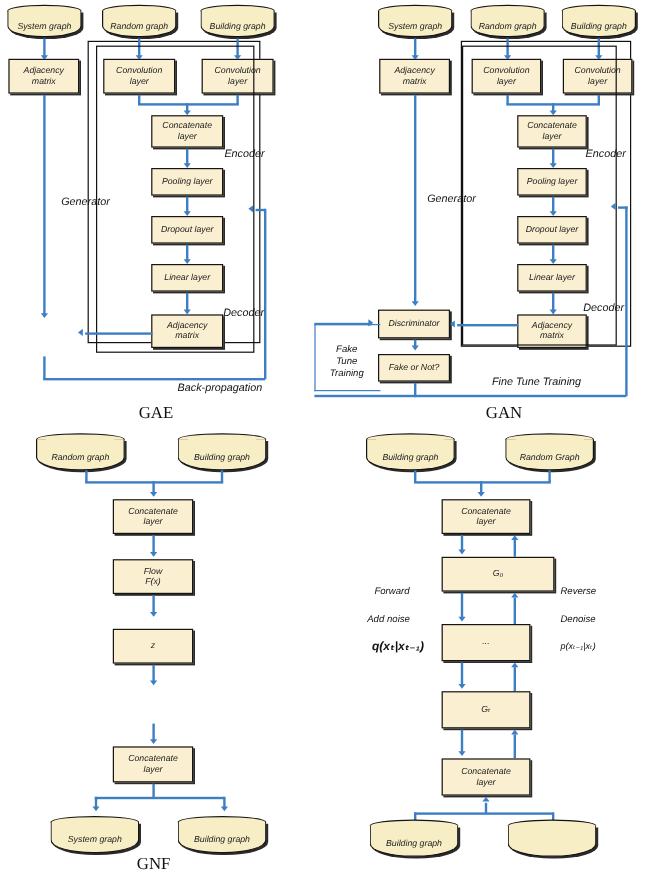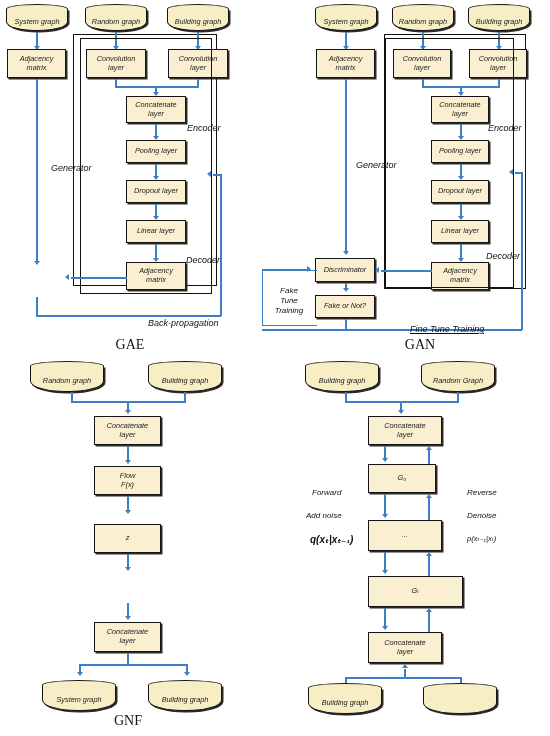--- a/index.html
+++ b/index.html
@@ -297,21 +297,21 @@
   <div class="txt mid" style="left:356px;top:160px;">Generator</div>
   <div class="txt mid" style="left:488px;top:123px;">Encoder</div>
   <div class="txt mid" style="left:486px;top:251px;">Decoder</div>
 
   <div class="txt sm ctr" style="left:264px;top:286px;width:50px;line-height:1.25;text-align:center;">
     <span>Fake</span><br>
     <span>Tune</span><br>
     <span>Training</span>
   </div>
 
-  <div class="txt mid" style="left:410px;top:324px;text-decoration:underline;">Fine Tune Training</div>
+  <div class="txt mid" style="left:410px;top:313px;">Fine Tune Training</div>
 
   <div class="caption" style="left:375px;top:337px;width:90px;">GAN</div>
 
   <div class="cyl" style="left:30px;top:361px;width:74px;height:31px;">
     <div class="top"></div>
     <div class="body"></div>
     <div class="lbl">Random graph</div>
   </div>
 
   <div class="cyl" style="left:148px;top:361px;width:74px;height:31px;">
@@ -396,39 +396,39 @@
 
   <div class="box" style="left:368px;top:416px;width:74px;height:29px;">
     <span><span>Concatenate</span><br><span>layer</span></span>
   </div>
 
   <div class="ln lnv" style="left:384px;top:446px;height:14px;"></div>
   <div class="arr down" style="left:381.6px;top:458px;"></div>
   <div class="ln lnv" style="left:428px;top:450px;height:14px;"></div>
   <div class="arr up" style="left:425.6px;top:446px;"></div>
 
-  <div class="box" style="left:368px;top:464px;width:68px;height:29px;">
+  <div class="box" style="left:368px;top:464px;width:94px;height:29px;">
     <span>G₀</span>
   </div>
 
   <div class="ln lnv" style="left:384px;top:494px;height:22px;"></div>
   <div class="arr down" style="left:381.6px;top:514px;"></div>
   <div class="ln lnv" style="left:428px;top:498px;height:22px;"></div>
   <div class="arr up" style="left:425.6px;top:494px;"></div>
 
   <div class="box" style="left:368px;top:520px;width:74px;height:31px;">
     <span>...</span>
   </div>
 
   <div class="ln lnv" style="left:384px;top:552px;height:20px;"></div>
   <div class="arr down" style="left:381.6px;top:570px;"></div>
   <div class="ln lnv" style="left:428px;top:556px;height:20px;"></div>
   <div class="arr up" style="left:425.6px;top:552px;"></div>
 
-  <div class="box" style="left:368px;top:576px;width:95px;height:31px;">
+  <div class="box" style="left:368px;top:576px;width:74px;height:31px;">
     <span>Gₜ</span>
   </div>
 
   <div class="ln lnv" style="left:384px;top:608px;height:20px;"></div>
   <div class="arr down" style="left:381.6px;top:626px;"></div>
   <div class="ln lnv" style="left:428px;top:612px;height:20px;"></div>
   <div class="arr up" style="left:425.6px;top:608px;"></div>
 
   <div class="box" style="left:368px;top:632px;width:74px;height:31px;">
     <span><span>Concatenate</span><br><span>layer</span></span>

